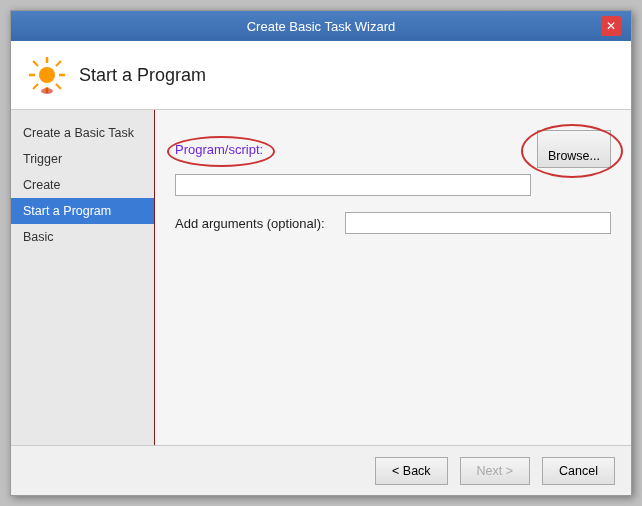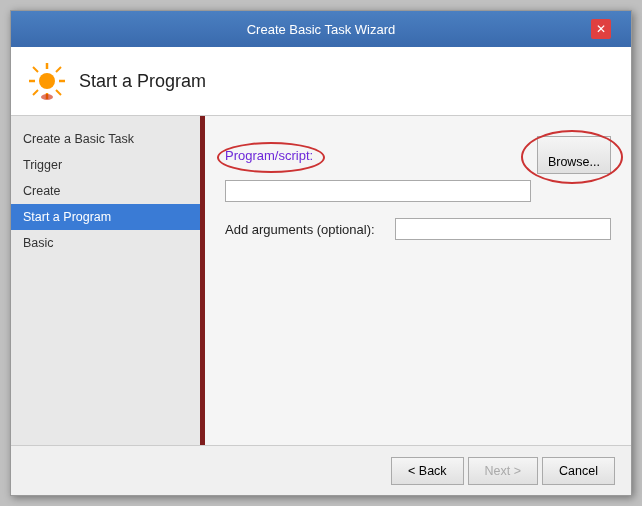--- a/index.html
+++ b/index.html
@@ -19,25 +19,25 @@
       height: 486px;
       background: #f0f0f0;
       border: 1px solid #999;
       box-shadow: 2px 2px 8px rgba(0,0,0,0.4);
       display: flex;
       flex-direction: column;
     }
     .title-bar {
       background: linear-gradient(to bottom, #4a7fc1, #3a6aad);
       color: white;
-      padding: 6px 20px;
+      padding: 6px 10px;
       display: flex;
       align-items: center;
       justify-content: space-between;
-      height: 36px;
+      height: 30px;
     }
     .title-bar-text {
       font-size: 13px;
       font-weight: normal;
       flex: 1;
       text-align: center;
     }
     .title-close {
       background: #e04040;
       color: white;
@@ -63,23 +63,23 @@
       font-size: 18px;
       font-weight: 300;
       color: #222;
     }
     .content-area {
       display: flex;
       flex: 1;
       overflow: hidden;
     }
     .sidebar {
-      width: 194px;
+      width: 144px;
       background: #e8e8e8;
-      border-right: 5px solid #7f1d1d;
+      border-right: 1px solid #7f1d1d;
       padding: 10px 0;
     }
     .sidebar-item {
       padding: 6px 12px;
       color: #333;
       cursor: default;
       font-size: 12.5px;
     }
     .sidebar-item.active {
       background: #3a7bd5;
@@ -167,21 +167,21 @@
       cursor: pointer;
       white-space: nowrap;
     }
     .footer {
       display: flex;
       justify-content: flex-end;
       align-items: center;
       padding: 10px 16px;
       border-top: 1px solid #ccc;
       background: #f0f0f0;
-      gap: 4px;
+      gap: 12px;
       height: 50px;
     }
     .footer-btn {
       padding: 4px 16px;
       height: 28px;
       background: linear-gradient(to bottom, #f5f5f5, #e0e0e0);
       border: 1px solid #aaa;
       font-size: 12.5px;
       cursor: pointer;
       min-width: 68px;

